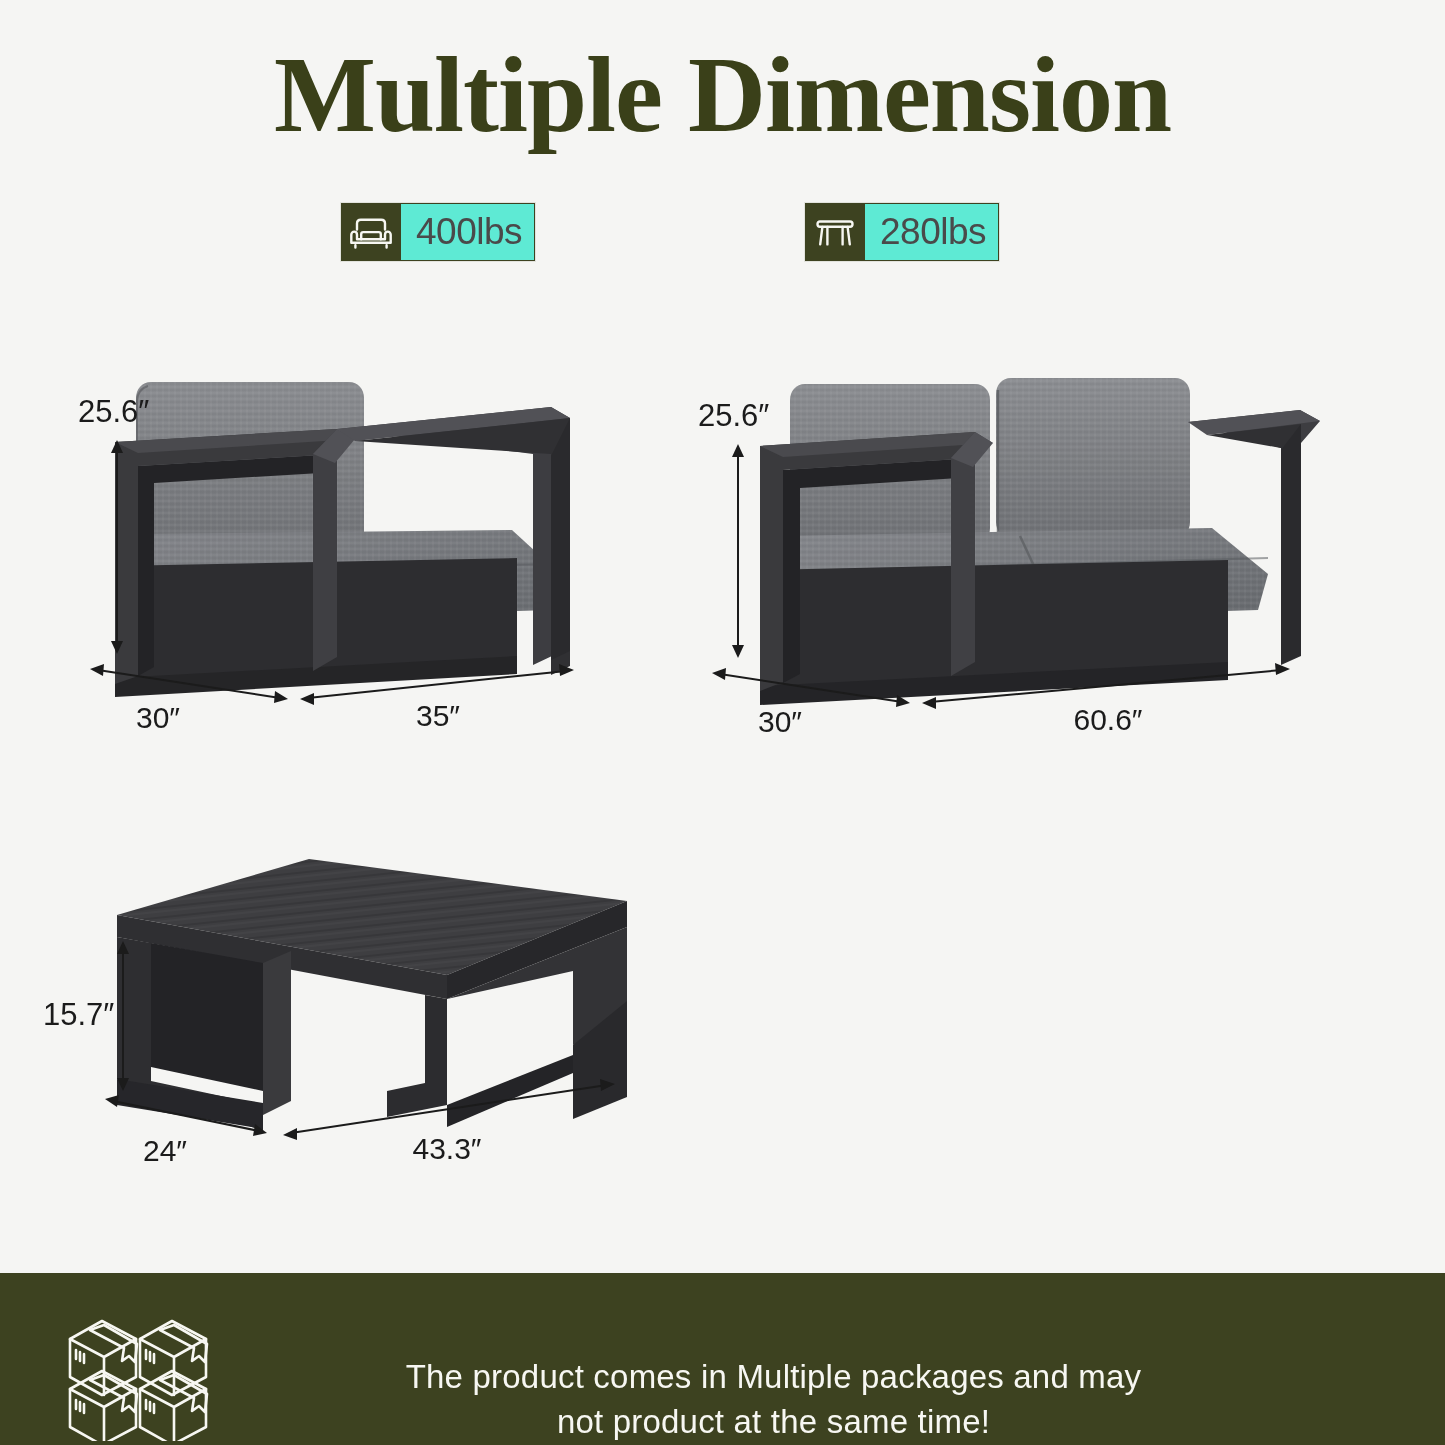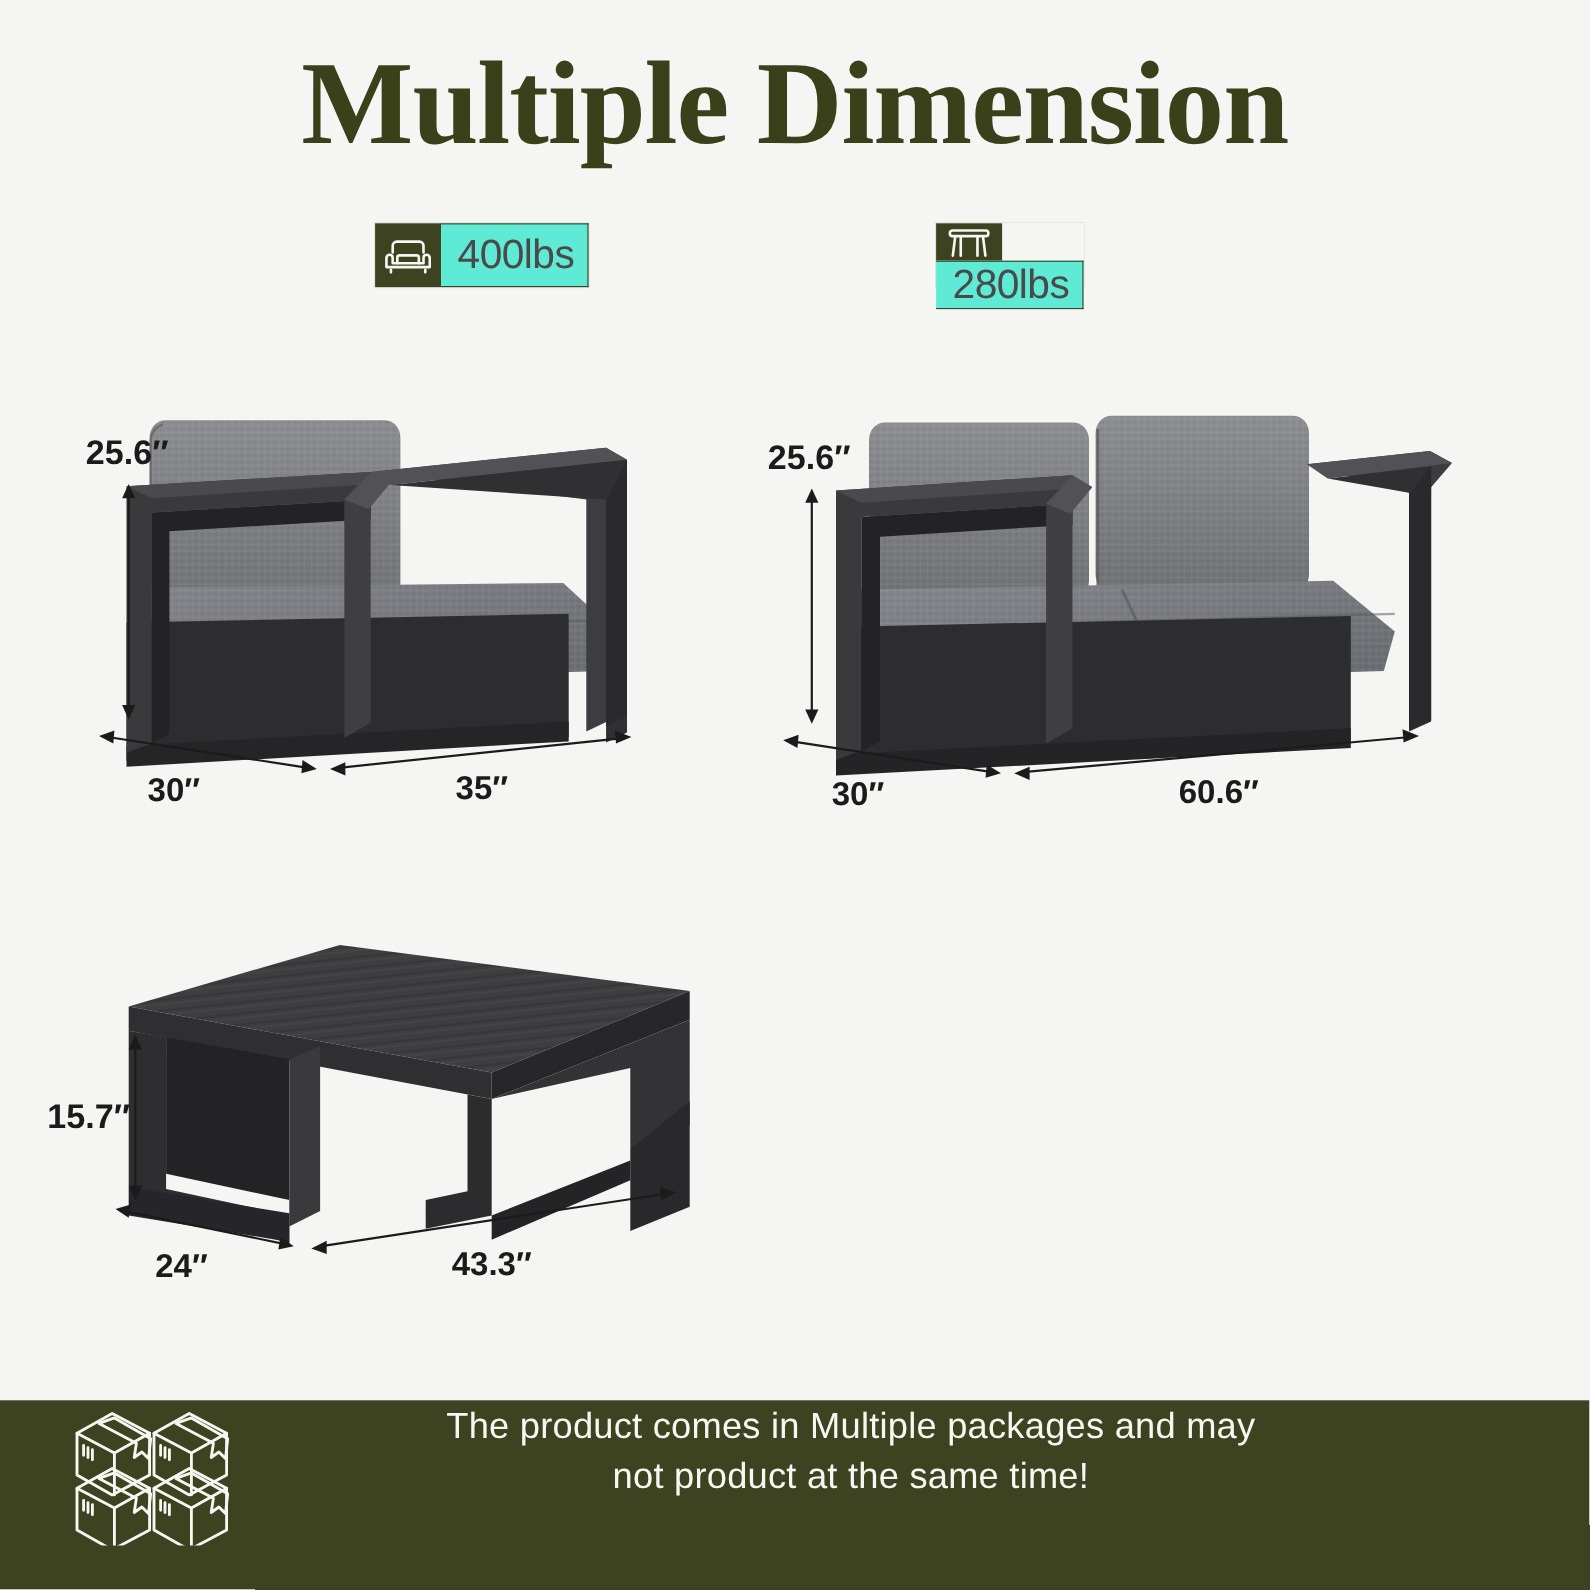--- a/index.html
+++ b/index.html
@@ -39,42 +39,42 @@
     background:#5eead4;
     border:1.5px solid #3d4220;
     border-left:none;
     display:flex;align-items:center;
     padding:0 12px 0 15px;
     font-size:37px;
     color:#4a4a4a;
     letter-spacing:-0.5px;
   }
   #badge-sofa{left:341px;}
-  #badge-table{left:851px;flex-direction:column;}
+  #badge-table{left:805px;}
 
   
-  .fig{position:absolute;font-weight:bold;}
+  .fig{position:absolute;}
   #fig-chair{left:70px;top:360px;width:560px;height:390px;}
   #fig-sofa{left:690px;top:360px;width:640px;height:390px;}
   #fig-table{left:95px;top:849px;width:570px;height:330px;}
 
   .fig svg{display:block;width:100%;height:100%;overflow:visible;}
 
   .dimtxt{
     font-family:"Liberation Sans", sans-serif;
     fill:#1b1b1b;
     font-size:30px;
   }
   .dimtxt.big{font-size:31px;}
 
   
   .footer{
     position:absolute;left:0;bottom:0;width:1445px;height:172px;
     background:#3d4220;
-    display:flex;align-items:flex-start;
+    display:flex;align-items:flex-end;
   }
   .footer .boxes{margin-left:62px;width:160px;flex:0 0 160px;}
   .footer .msg{
     flex:1;text-align:center;color:#f7f7f2;
     font-size:33px;line-height:1.38;
     padding-right:120px;
     letter-spacing:.2px;
   }
 </style>
 </head>

